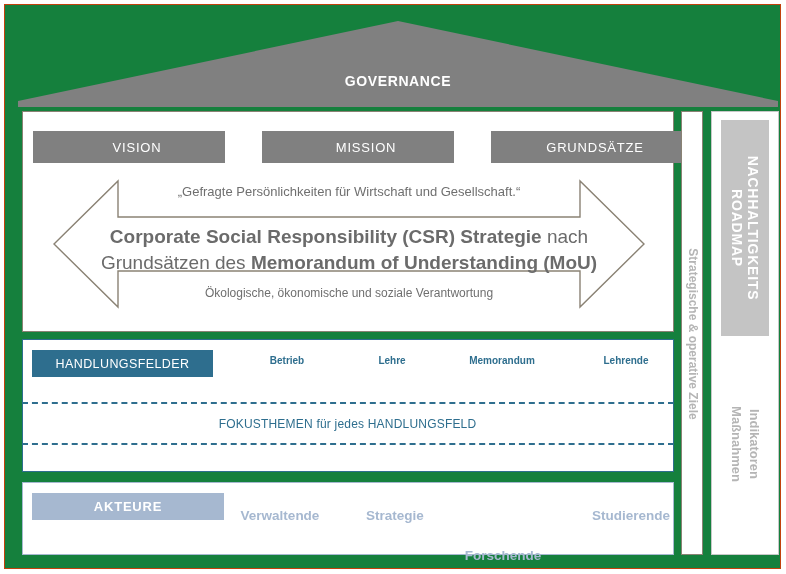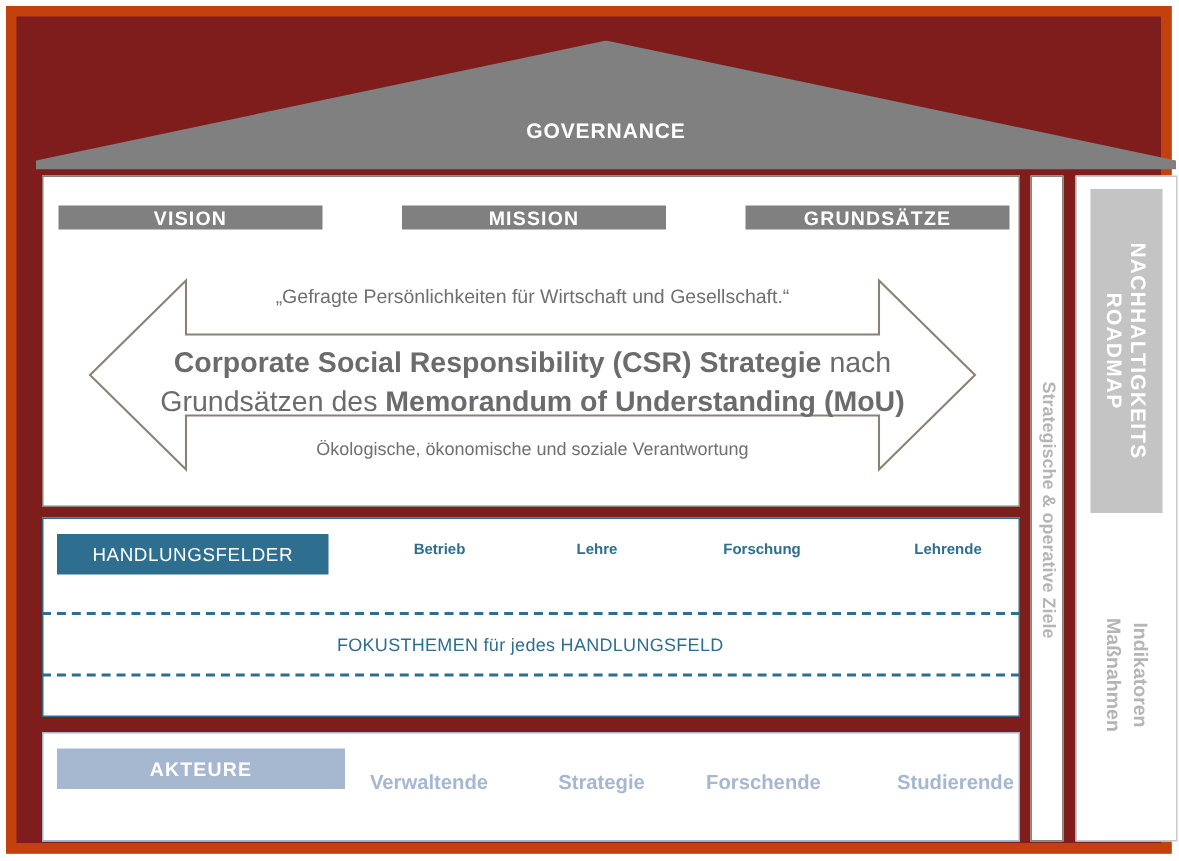--- a/index.html
+++ b/index.html
@@ -18,23 +18,23 @@
     overflow: hidden;
   }
 
   
   .outer-frame {
     position: absolute;
     left: 4px;
     top: 4px;
     width: 777px;
     height: 565px;
-    border: 7px solid #c2410c;
-    box-sizing: border-box;
-    background: #7f1d1d;
+    border: 1px solid #c2410c;
+    box-sizing: border-box;
+    background: #15803d;
   }
 
   
   .roof {
     position: absolute;
     left: 13px;
     top: 16px;
     width: 760px;
     height: 86px;
   }
@@ -60,29 +60,30 @@
     width: 652px;
     height: 221px;
     border: 1px solid #8a8274;
     box-sizing: border-box;
     background: #ffffff;
   }
 
   .pillar {
     position: absolute;
     top: 19px;
-    height: 16px;
+    height: 32px;
     background: #808080;
     color: #ffffff;
     font-size: 13px;
-    font-weight: bold;
+    font-weight: normal;
     letter-spacing: 0.8px;
     display: flex;
     align-items: center;
     justify-content: center;
+    padding-left: 16px;
   }
   .pillar.p0 { left: 10px;  width: 176px; }
   .pillar.p1 { left: 239px; width: 176px; }
   .pillar.p2 { left: 468px; width: 176px; }
 
   
   .arrow-wrap {
     position: absolute;
     left: 10px;
     top: 62px;
@@ -209,21 +210,21 @@
   .actor-item {
     position: absolute;
     top: 25px;
     font-size: 13.5px;
     font-weight: bold;
     color: #a6b8d0;
     text-align: center;
   }
   .actor-item.a0 { left: 192px; width: 130px; }
   .actor-item.a1 { left: 322px; width: 100px; }
-  .actor-item.a2 { left: 420px; width: 120px; }
+  .actor-item.a2 { left: 420px; width: 120px; margin-top: 40px; }
   .actor-item.a3 { left: 548px; width: 120px; }
 
   
   .goals-col {
     position: absolute;
     left: 676px;
     top: 106px;
     width: 22px;
     height: 444px;
     border: 1px solid #8a8274;
@@ -348,21 +349,21 @@
         <div class="arrow-bot-text">Ökologische, ökonomische und soziale Verantwortung</div>
       </div>
     </div>
 
     <div class="fields-panel">
       <div class="fields-tag">
         <span>HANDLUNGSFELDER</span>
       </div>
       <div class="field-item f0">Betrieb</div>
       <div class="field-item f1">Lehre</div>
-      <div class="field-item f2">Forschung</div>
+      <div class="field-item f2">Memorandum</div>
       <div class="field-item f3">Lehrende</div>
 
       <div class="focus-box">
         <span class="focus-label">FOKUSTHEMEN für jedes HANDLUNGSFELD</span>
       </div>
     </div>
 
     <div class="actors-panel">
       <div class="actors-tag">
         <span>AKTEURE</span>

